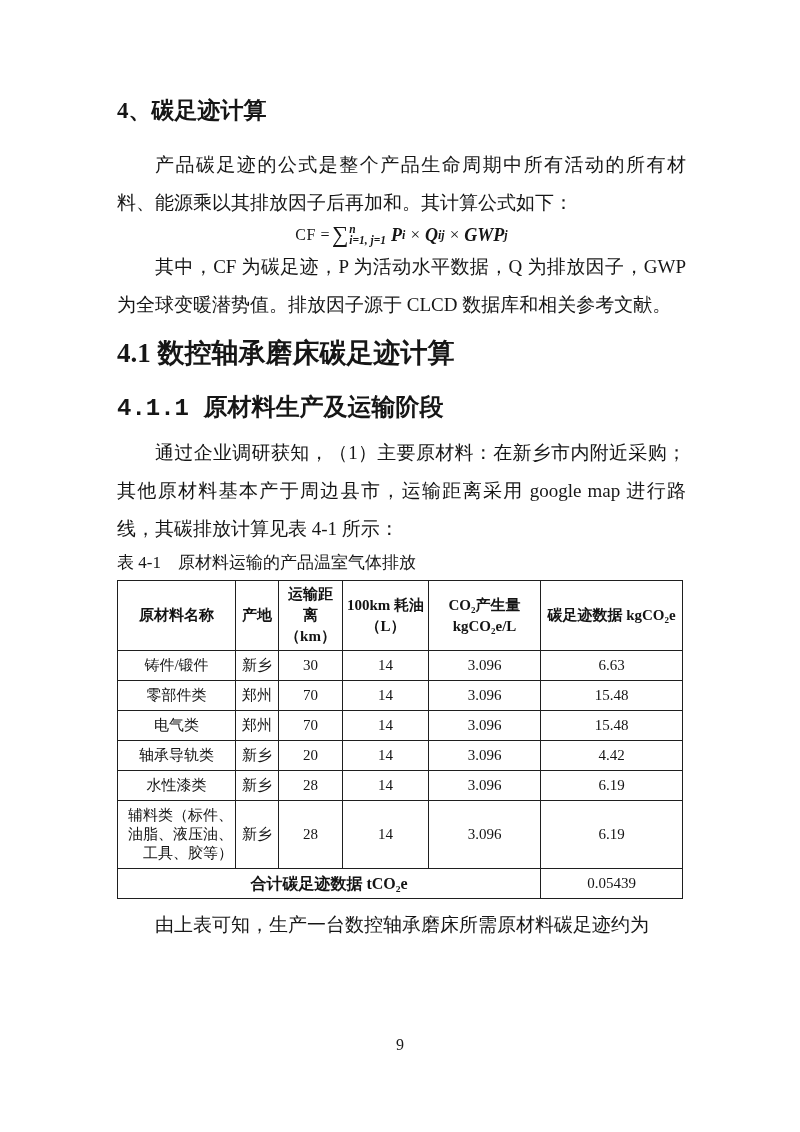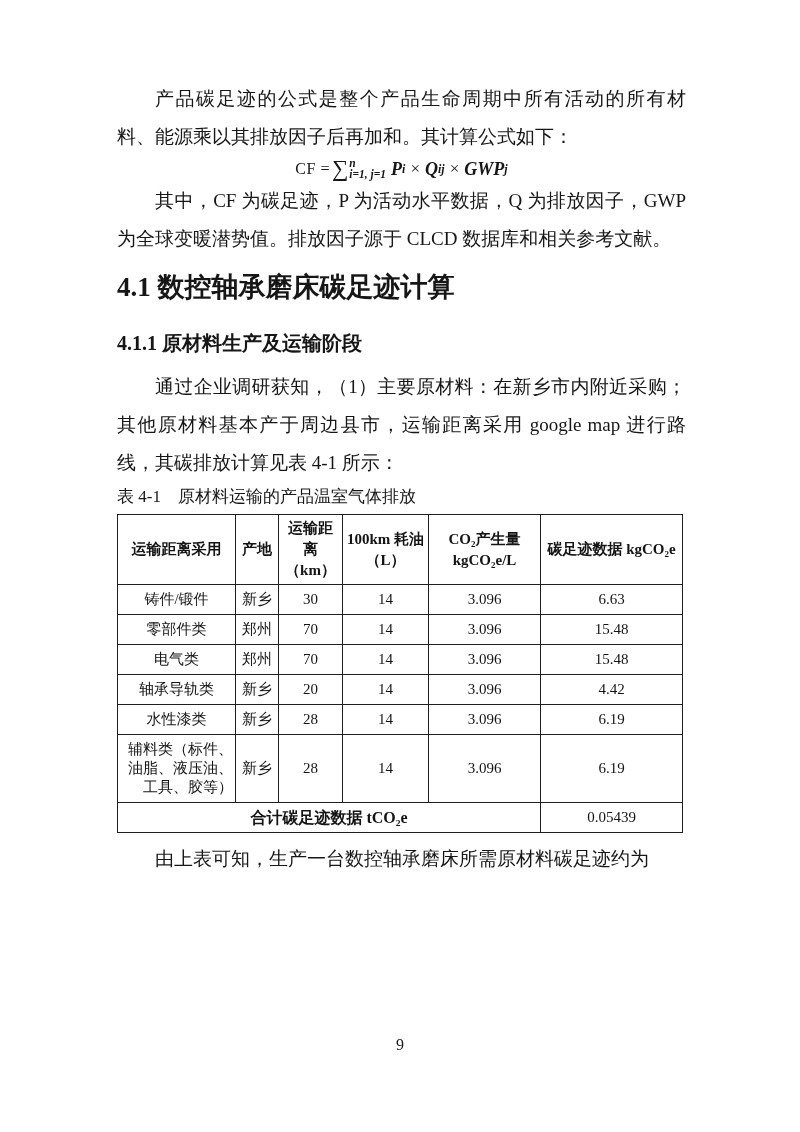--- a/index.html
+++ b/index.html
@@ -20,24 +20,25 @@
     font-weight: bold;
     margin: 36px 0 0 0;
   }
   h2.doc-h2 {
     font-size: 27px;
     line-height: 28px;
     font-weight: bold;
     margin: 15px 0 0 0;
   }
   h3.doc-h3 {
-    font-size: 20px;
+    font-size: 24px;
     line-height: 26px;
     font-weight: bold;
     margin: 29px 0 0 0;
+    font-family: Liberation Mono, monospace;
   }
   p.body-p {
     font-size: 19px;
     line-height: 38px;
     margin: 0;
     text-align: justify;
   }
   p.indent { text-indent: 38px; }
   p.p1 { margin-top: 20px; }
   p.p3 { margin-top: 14px; }
@@ -135,20 +136,21 @@
     text-align: center;
     font-size: 16px;
     color: #1a1a1a;
   }
 </style>
 </head>
 <body>
 
 <div class="page">
 
+  <h1 class="doc-h1">4、碳足迹计算</h1>
 
   <p class="body-p indent p1">产品碳足迹的公式是整个产品生命周期中所有活动的所有材料、能源乘以其排放因子后再加和。其计算公式如下：</p>
 
   <div class="formula">
     <span class="f-lhs">CF =</span>
       <span class="f-sigma">∑</span>
       <span class="f-limits">
         <span>n</span>
         <span>i=1, j=1</span>
       </span>
@@ -177,21 +179,21 @@
     <colgroup>
       <col class="col-1">
         <col class="col-2">
         <col class="col-3">
         <col class="col-4">
         <col class="col-5">
         <col class="col-6">
     </colgroup>
     <thead>
       <tr>
-        <th>运输距离采用</th>
+        <th>原材料名称</th>
         <th>产地</th>
         <th>运输距
 离（km）</th>
         <th>100km 耗油
 （L）</th>
         <th>CO₂产生量
 kgCO₂e/L</th>
         <th>碳足迹数据 kgCO₂e</th>
       </tr>
     </thead>

